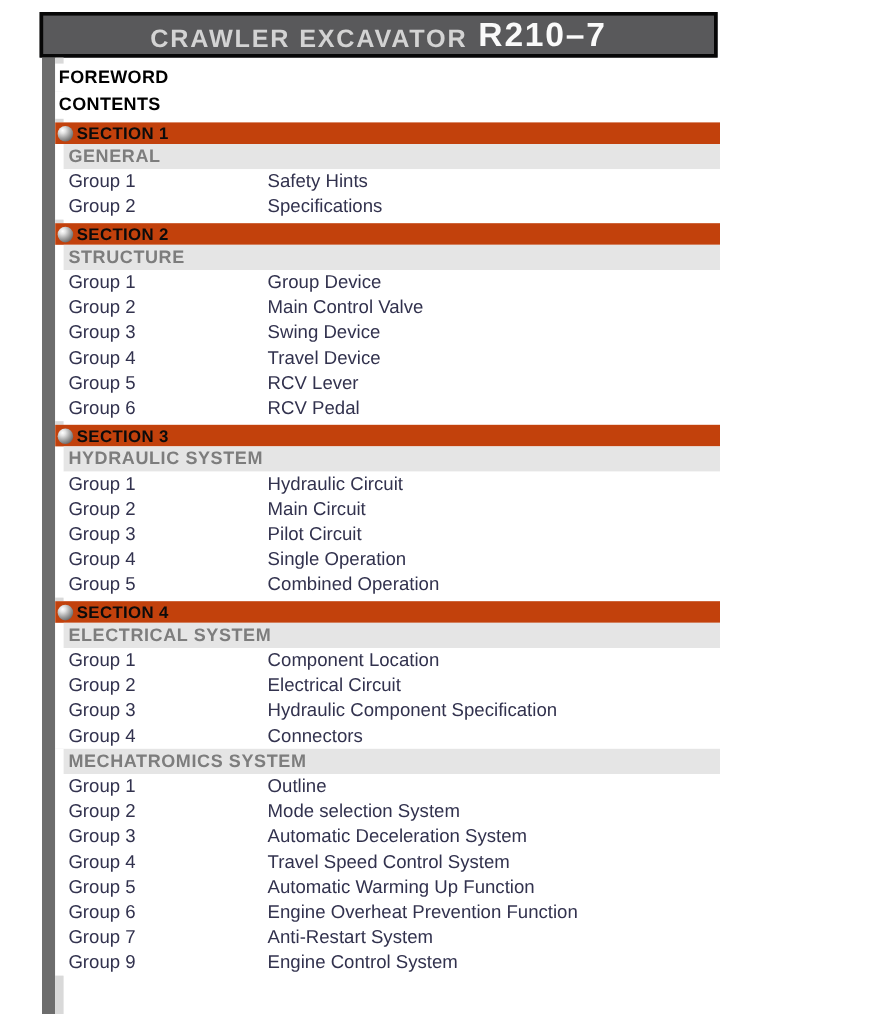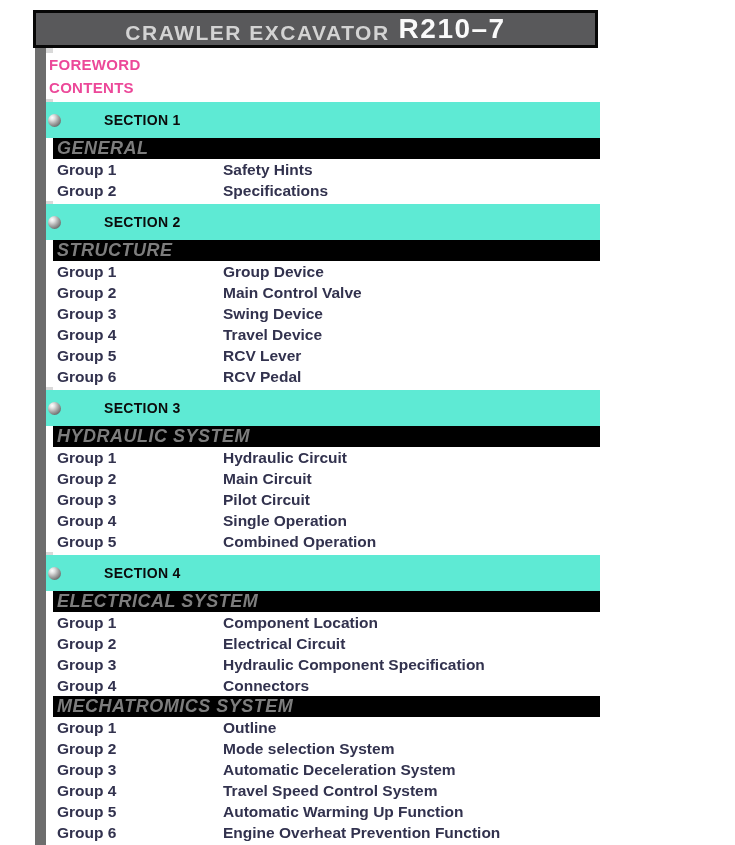--- a/index.html
+++ b/index.html
@@ -20,42 +20,42 @@
   .title-model {
     font-size:28px; font-weight:bold; color:#fafafa; letter-spacing:1.5px;
     white-space:nowrap;
   }
   
   .leftbar { position:absolute; left:35px; top:48px; bottom:0; width:11px; background:#6d6d6d; }
   .gutter  { position:absolute; left:46px; top:48px; bottom:0; width:7px;  background:#d9d9d9; }
   
   .content { position:absolute; left:46px; top:53px; width:554px; }
   .fw {
-    padding-left:3px; font-weight:bold; font-size:15px; color:#ec4899;
+    padding-left:3px; font-weight:bold; font-size:15px; color:#000000;
     line-height:23px; letter-spacing:0.3px; background:#ffffff; cursor:pointer;
   }
   .section { background:#ffffff; }
   .secbar {
-    margin-top:3px; height:36px; background:#5eead4;
-    display:flex; align-items:center; cursor:pointer;gap:40px;
+    margin-top:3px; height:18px; background:#c2410c;
+    display:flex; align-items:center; cursor:pointer;
   }
   .ball {
     width:13px; height:13px; border-radius:50%; margin-left:2px; flex:0 0 13px;
     background: radial-gradient(circle at 32% 28%, #ffffff 0%, #e2e2e2 20%, #a2a2a2 50%, #6a6a6a 78%, #525252 100%);
   }
   .seclabel {
     font-size:14px; font-weight:bold; color:#0b0b0b; margin-left:3px; letter-spacing:0.3px;
   }
   .subhdr {
-    margin-left:7px; padding-left:4px; font-size:18px; font-weight:bold;
-    color:#7d7d7d; line-height:21px; letter-spacing:0.5px; background:#000000;font-style:italic;
+    margin-left:7px; padding-left:4px; font-size:15px; font-weight:bold;
+    color:#7d7d7d; line-height:21px; letter-spacing:0.5px; background:#e5e5e5;
   }
   .grow {
     margin-left:7px; display:flex; line-height:21px; font-size:15.5px;
-    color:#32324e; background:#ffffff; cursor:pointer;font-weight:bold;
+    color:#32324e; background:#ffffff; cursor:pointer;
   }
   .gno { width:166px; padding-left:4px; flex:0 0 166px; }
   .gtitle { flex:1; }
 </style>
 </head>
 <body>
 
 <div class="page">
 
   <div class="title-bar">

